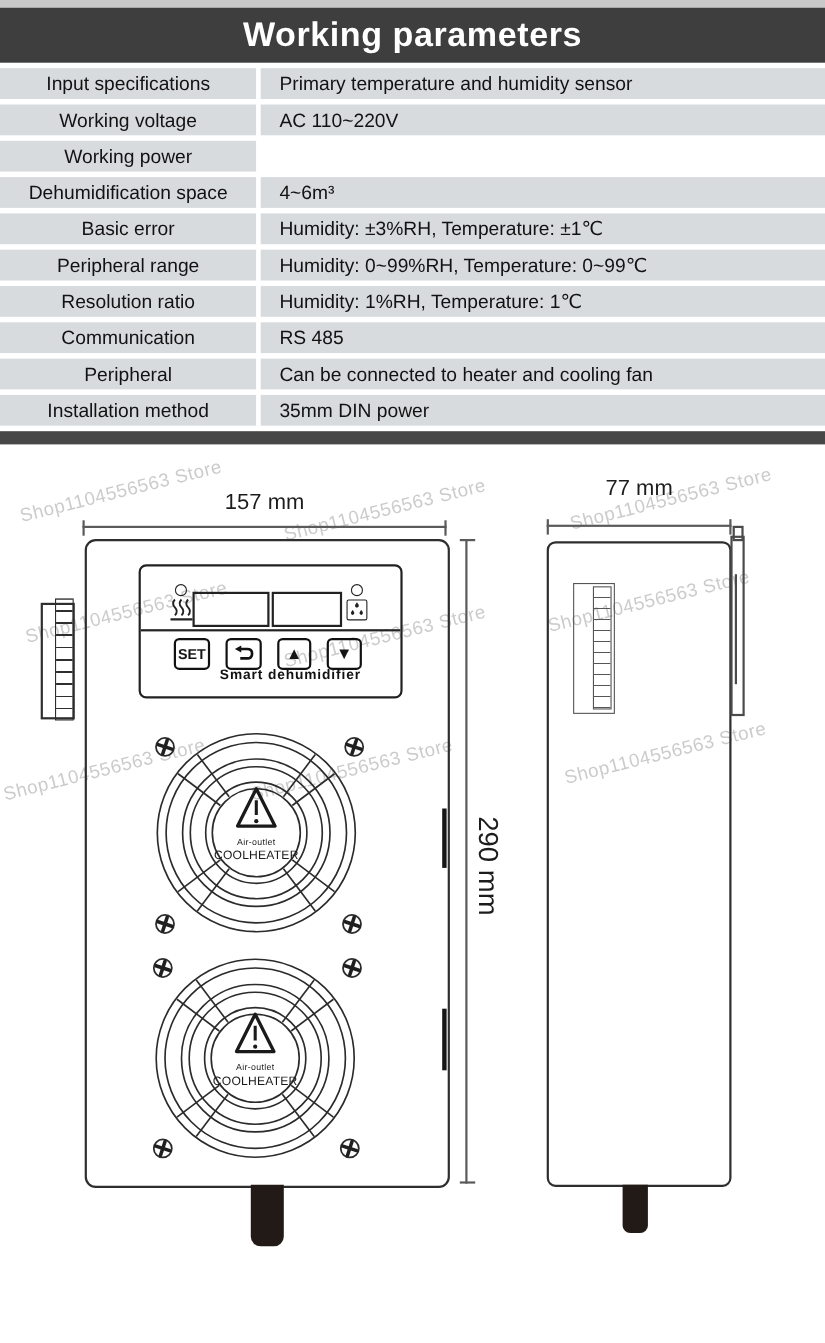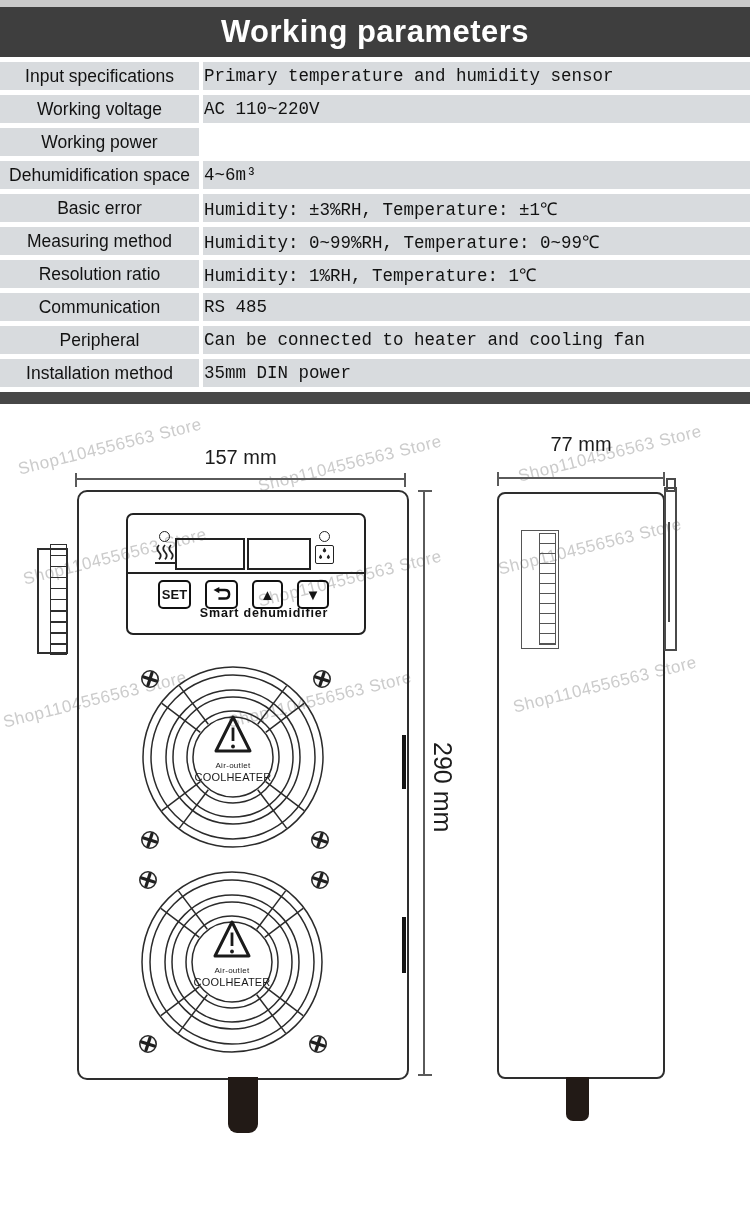--- a/index.html
+++ b/index.html
@@ -3,25 +3,25 @@
 <meta charset="utf-8">
 <style>
   html,body{margin:0;padding:0;background:#fff;}
   .page{position:relative;width:750px;height:1221px;background:#fff;overflow:hidden;
         font-family:"Liberation Sans","DejaVu Sans",sans-serif;color:#151515;}
   .top-strip{height:7px;background:#c9c9c9;}
   .hdr{height:50px;background:#3e3e3e;color:#fff;display:flex;align-items:center;justify-content:center;
        font-size:31px;font-weight:bold;letter-spacing:.5px;}
   .spec-table{margin-top:5px;}
   .trow{display:flex;height:28px;margin-bottom:5px;}
-  .trow .lbl{width:199px;background:#d8dbde;display:flex;align-items:center;justify-content:center;
+  .trow .lbl{width:233px;background:#d8dbde;display:flex;align-items:center;justify-content:center;
              font-size:17.5px;color:#121212;}
   .trow .gap{width:4px;background:#fff;}
-  .trow .val{flex:1;background:#d8dbde;display:flex;align-items:center;padding-left:1px;
-             font-size:17.5px;color:#121212;font-family:Liberation Mono, monospace;}
+  .trow .val{flex:1;background:#d8dbde;display:flex;align-items:center;padding-left:17px;
+             font-size:17.5px;color:#121212;}
   .sepbar{height:12px;background:#474747;}
   .diagram{position:relative;height:784px;}
   .abs{position:absolute;}
   .wm{position:absolute;z-index:1;white-space:nowrap;color:#c3c3c3;opacity:.85;font-size:17px;
       letter-spacing:.5px;transform:translate(-50%,-50%) rotate(-14deg);}
   .dim-label{font-size:20px;color:#1c1c1c;text-align:center;z-index:2;}
   .dimh{border-top:2px solid #5a5a5a;z-index:2;}
   .dimh .tick{position:absolute;top:-7px;width:2px;height:14px;background:#5a5a5a;}
   .dimv{border-left:2px solid #5a5a5a;z-index:2;}
   .dimv .tick{position:absolute;left:-7px;width:14px;height:2px;background:#5a5a5a;}
@@ -81,21 +81,21 @@
         <div class="lbl">Dehumidification space</div>
         <div class="gap"></div>
         <div class="val">4~6m³</div>
       </div>
     <div class="trow">
         <div class="lbl">Basic error</div>
         <div class="gap"></div>
         <div class="val">Humidity: ±3%RH, Temperature: ±1℃</div>
       </div>
     <div class="trow">
-        <div class="lbl">Measuring method</div>
+        <div class="lbl">Peripheral range</div>
         <div class="gap"></div>
         <div class="val">Humidity: 0~99%RH, Temperature: 0~99℃</div>
       </div>
     <div class="trow">
         <div class="lbl">Resolution ratio</div>
         <div class="gap"></div>
         <div class="val">Humidity: 1%RH, Temperature: 1℃</div>
       </div>
     <div class="trow">
         <div class="lbl">Communication</div>

